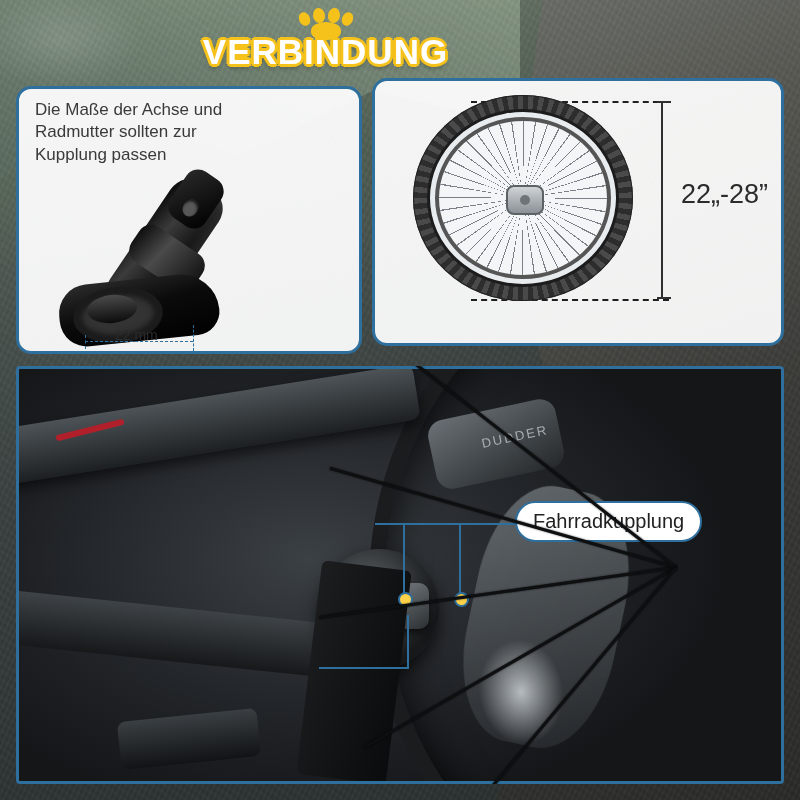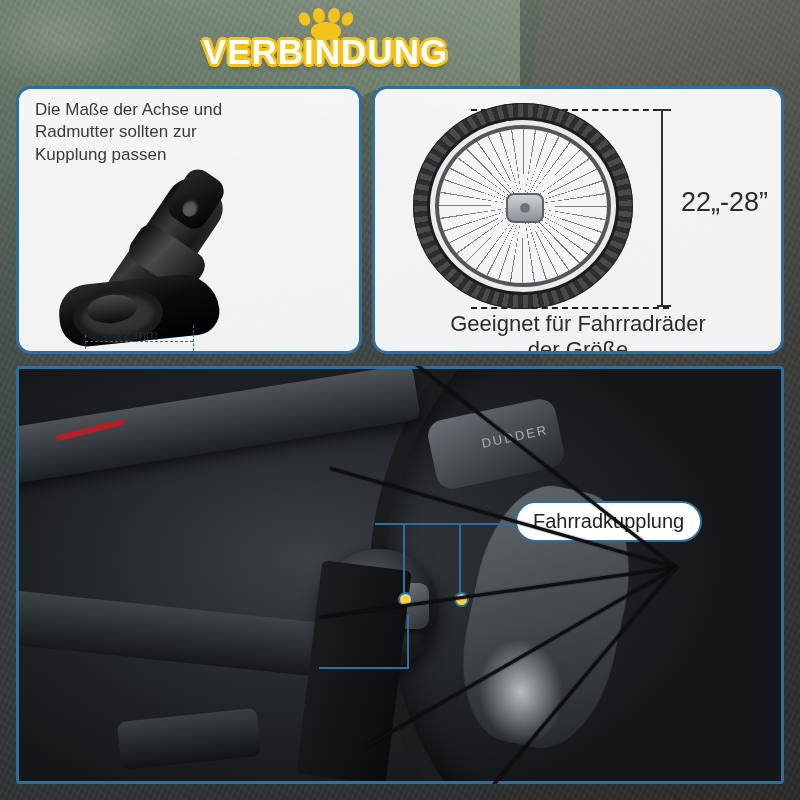--- a/index.html
+++ b/index.html
@@ -104,21 +104,21 @@
   
   .panel {
     position: absolute;
     background: rgba(255,255,255,0.93);
     border: 3px solid #2e6f9e;
     border-radius: 15px;
     box-sizing: border-box;
     overflow: hidden;
   }
   .panel-axle  { left: 16px;  top: 86px;  width: 346px; height: 268px; }
-  .panel-wheel { left: 372px; top: 86px;  width: 412px; height: 268px; }
+  .panel-wheel { left: 372px; top: 78px;  width: 412px; height: 268px; }
   .panel-photo { left: 16px;  top: 366px; width: 768px; height: 418px; border-radius: 4px; }
 
   
   .axle-text {
     position: absolute;
     left: 16px;
     top: 10px;
     width: 215px;
     font-size: 17px;
     line-height: 1.32;
@@ -518,24 +518,20 @@
 
     <div class="wheel-wrap">
       <div class="tyre"></div>
       <div class="tyre-inner"></div>
       <div class="rim"></div>
       <div class="spokes"></div>
       <div class="hub"></div>
     </div>
 
     <div class="wheel-size">22„-28”</div>
-    <div class="wheel-caption">
-      <div>Geeignet für Fahrradräder</div>
-      <div>der Größe</div>
-    </div>
   </div>
 
   <div class="panel panel-photo">
     <div class="photo">
       <div class="ph-rim"></div>
       <div class="ph-frame"></div>
       <div class="ph-redstripe"></div>
       <div class="ph-frame2"></div>
       <div class="ph-derailleur"></div>
       <div class="ph-brand">DUDDER</div>

